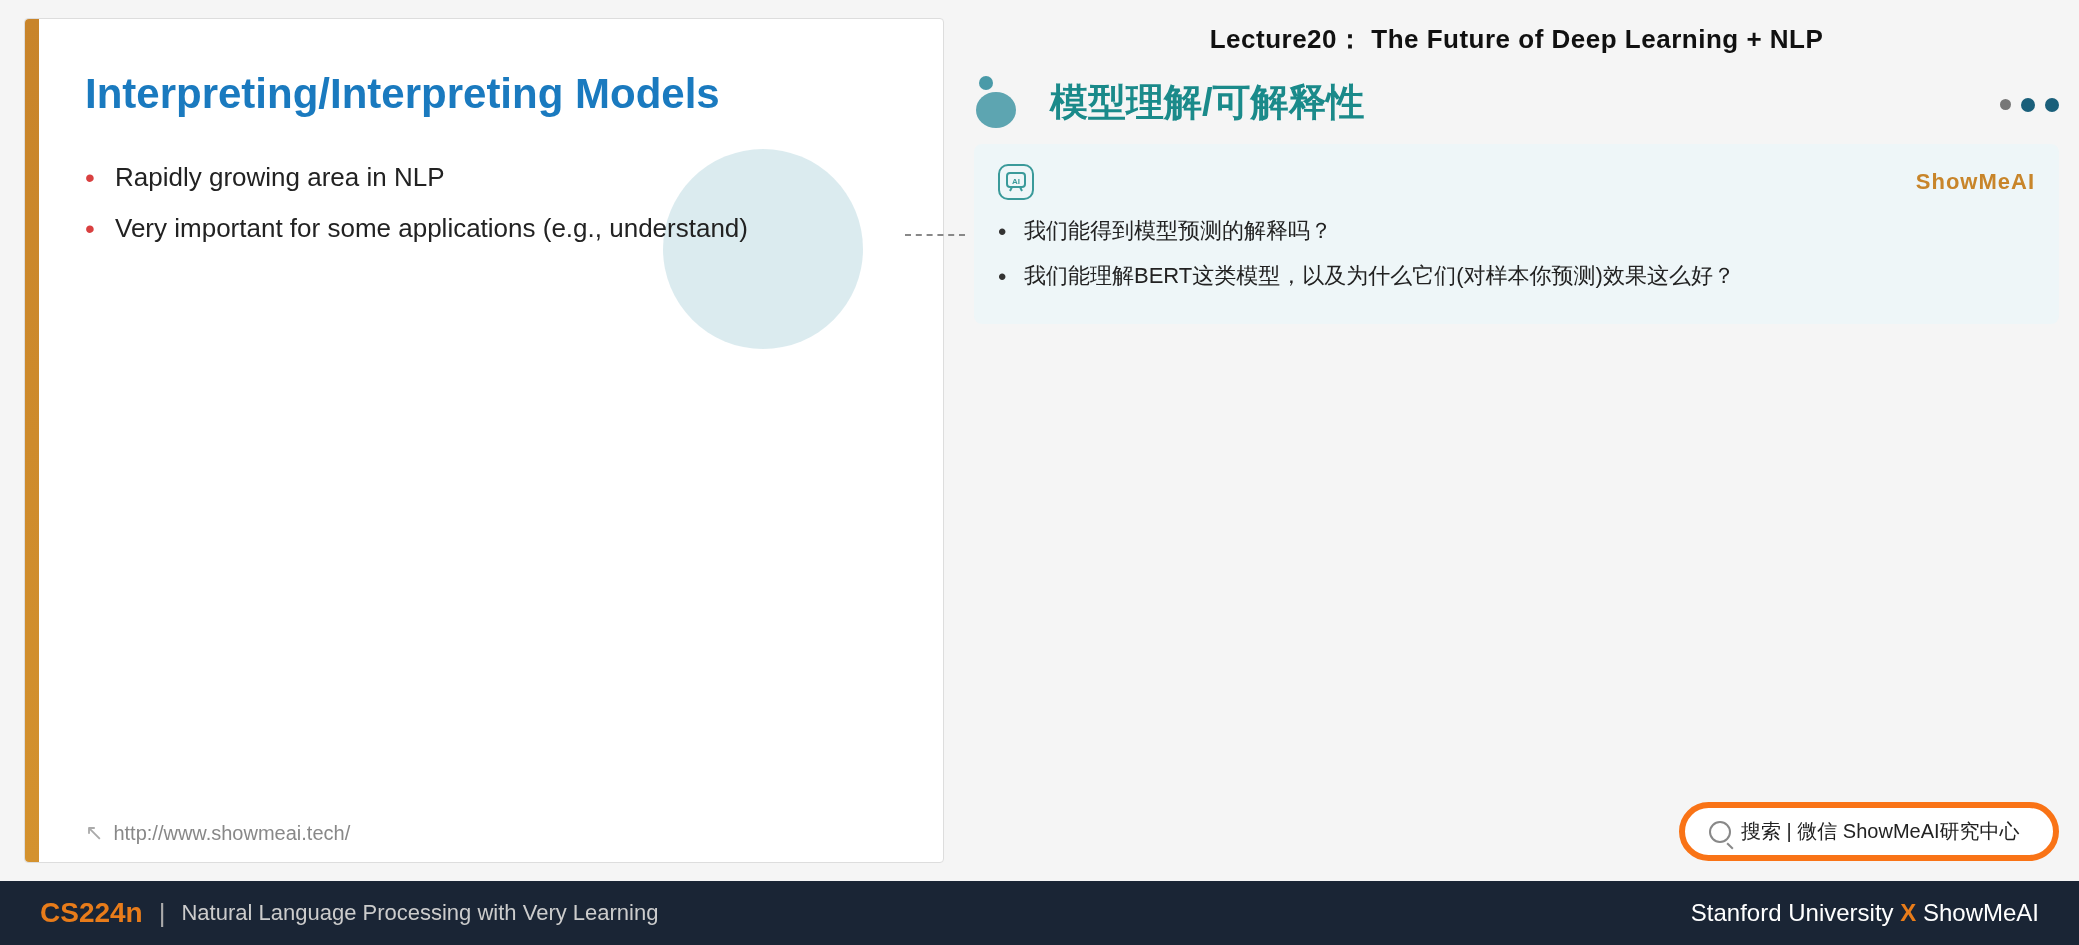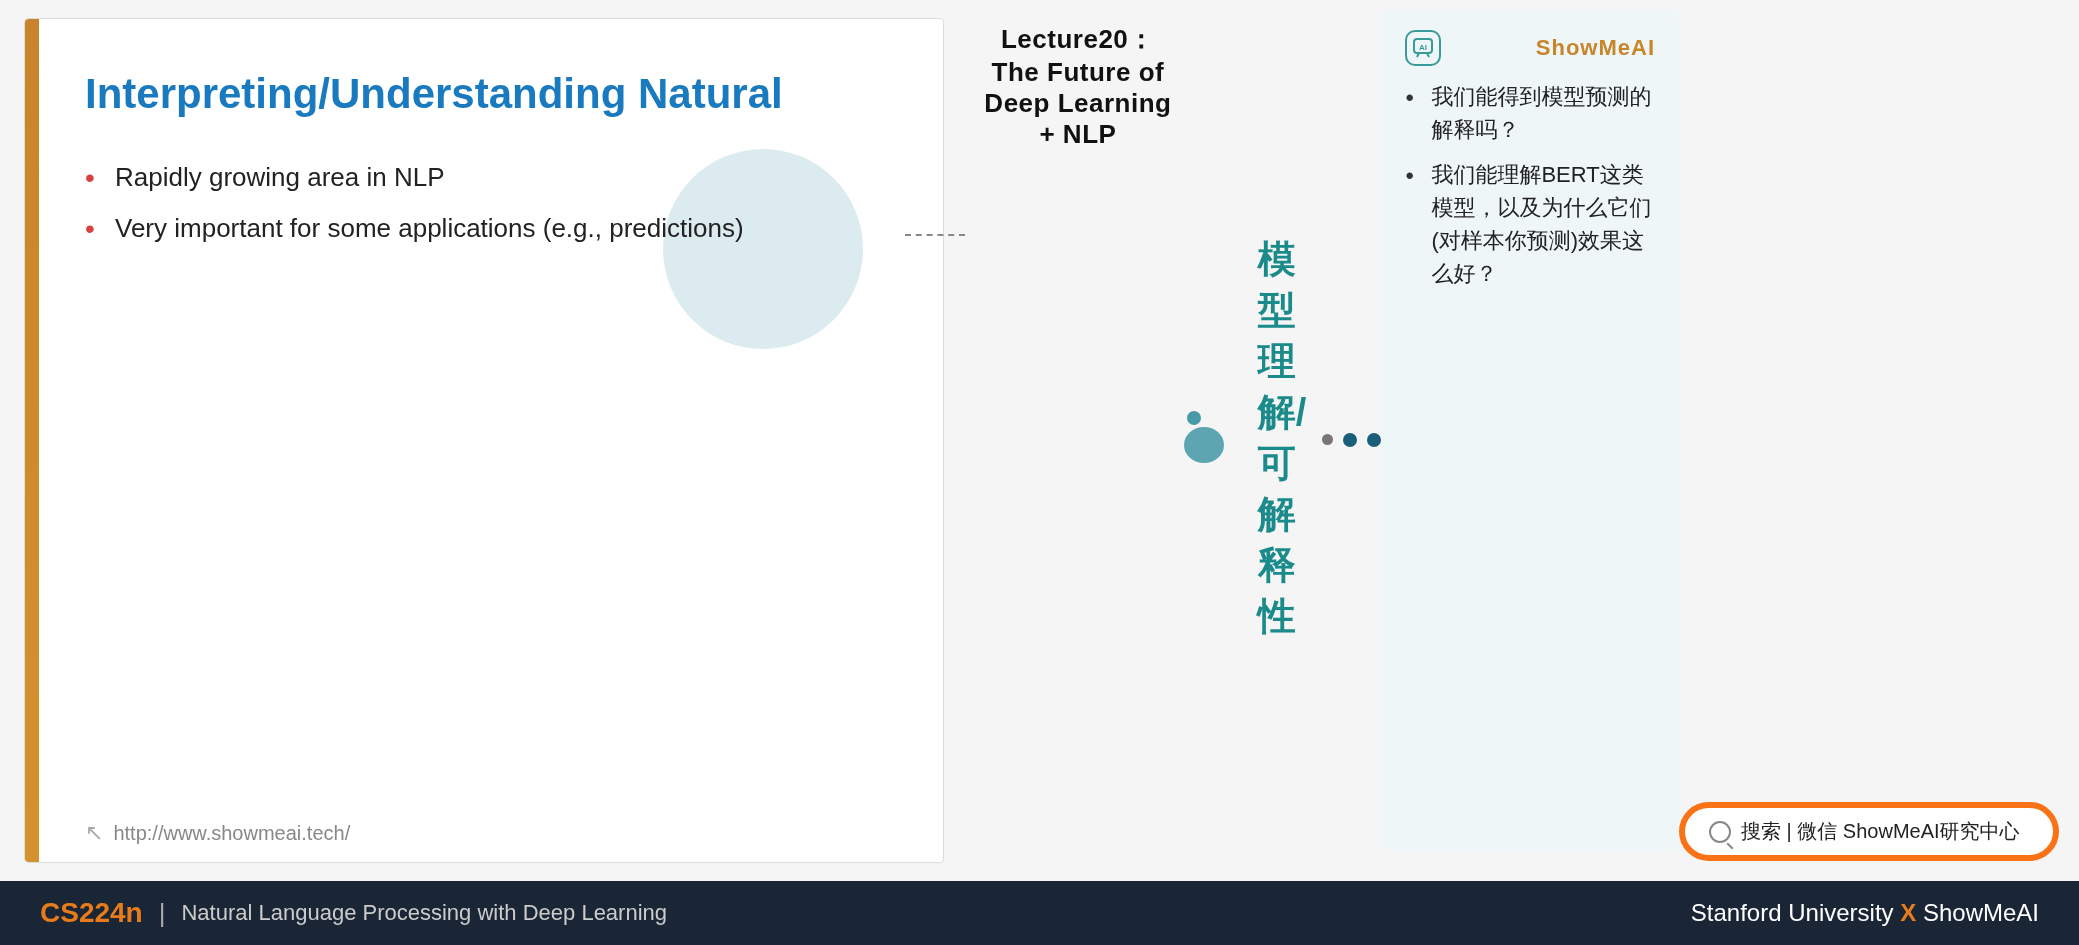--- a/index.html
+++ b/index.html
@@ -114,21 +114,21 @@
     .slide-footer-icon {
       margin-right: 10px;
       font-size: 22px;
       color: #aaa;
     }
 
     
     .right-panel {
       flex: 1;
       display: flex;
-      flex-direction: row;
+      flex-direction: column;
       padding: 10px 20px 10px 10px;
     }
 
     .lecture-title {
       font-size: 26px;
       font-weight: bold;
       color: #111;
       text-align: center;
       padding: 12px 0 10px 0;
       letter-spacing: 0.5px;
@@ -324,28 +324,28 @@
     }
   </style>
 </head>
 <body>
 
 <div class="main-content">
 
   <div class="slide-panel">
     <div class="slide-left-bar"></div>
     <div class="slide-inner">
-      <h1 class="slide-title">Interpreting/Understanding Natural</h1>
+      <h1 class="slide-title">Interpreting/Interpreting Models</h1>
 
       <div class="circle-decoration"></div>
 
 
       <ul class="slide-bullets second-group">
         <li>Rapidly growing area in NLP</li>
-        <li>Very important for some applications (e.g., predictions)</li>
+        <li>Very important for some applications (e.g., understand)</li>
       </ul>
     </div>
 
     <div class="arrow-line"></div>
 
     <div class="slide-footer">
       <span class="slide-footer-icon">↖</span>
       <span>http://www.showmeai.tech/</span>
     </div>
   </div>
@@ -392,19 +392,19 @@
         <div class="search-icon-circle"></div>
         <span class="search-text">搜索 | 微信 ShowMeAI研究中心</span>
       </div>
     </div>
   </div>
 </div>
 
 <div class="bottom-bar">
   <span class="course-code">CS224n</span>
   <span class="bottom-divider">|</span>
-  <span class="course-name">Natural Language Processing with Deep Learning</span>
+  <span class="course-name">Natural Language Processing with Very Learning</span>
   <div class="bottom-right">
     <span>Stanford University</span>
     <span class="x-mark"> X </span>
     <span>ShowMeAI</span>
   </div>
 </div>
 
 </body></html>

